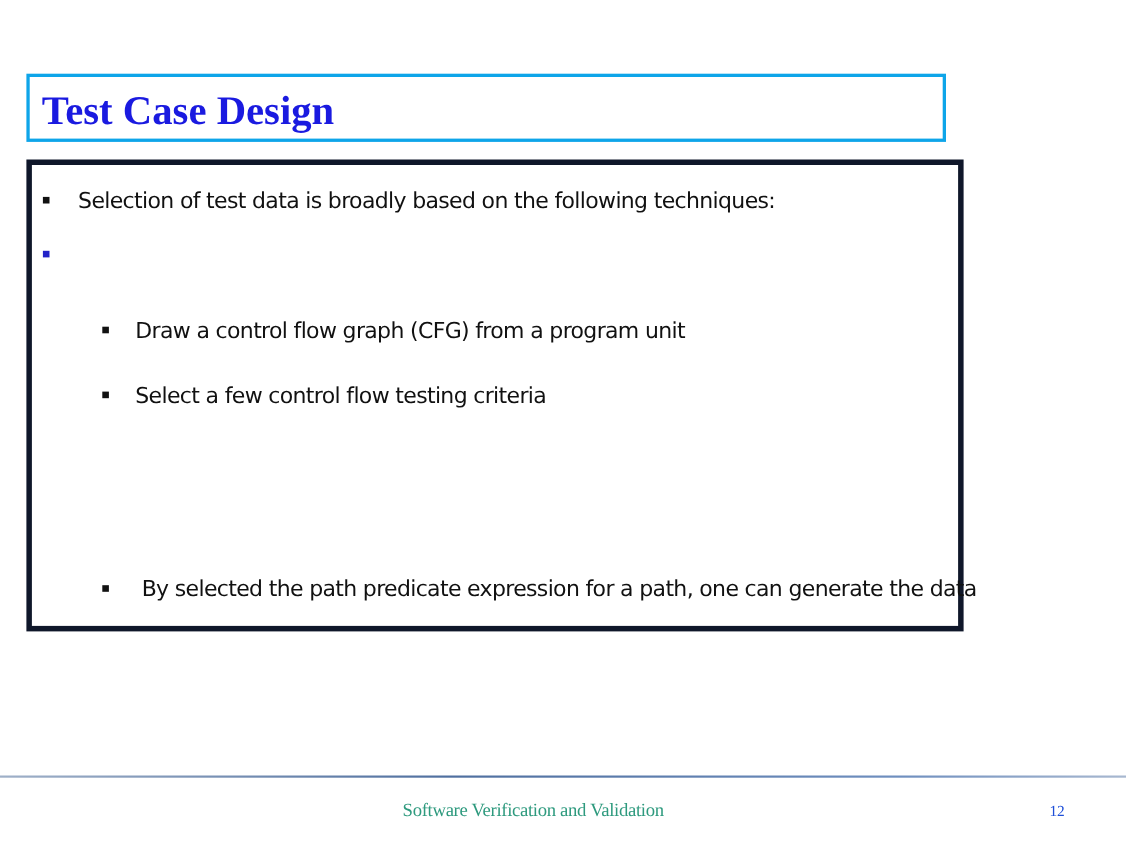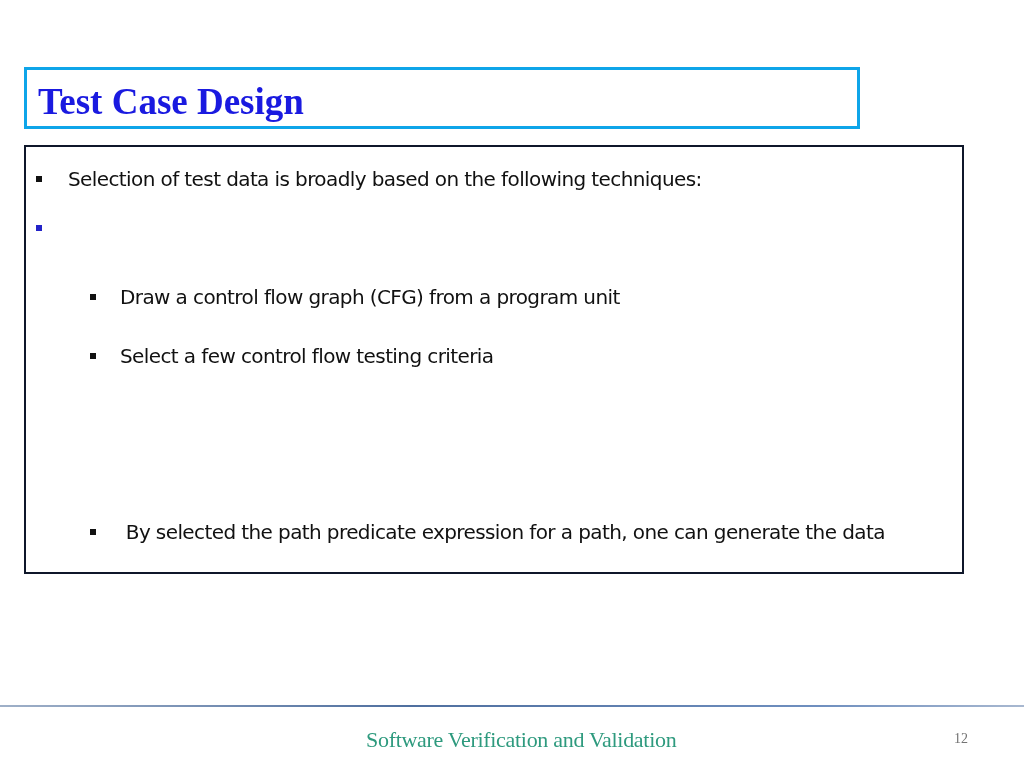--- a/index.html
+++ b/index.html
@@ -11,22 +11,22 @@
     .title-box {
       position: absolute; left: 24px; top: 67px; width: 836px; height: 62px;
       border: 3px solid #0ea5e9; box-sizing: border-box; background: #fff;
     }
     .title {
       position: absolute; left: 11px; top: 10px;
       font-family: "Liberation Serif", serif; font-weight: bold;
       font-size: 37px; color: #1a1ae0; margin: 0; line-height: 44px;
     }
     .content-box {
-      position: absolute; left: 24px; top: 145px; width: 940px; height: 429px;
-      border: 2px solid #0f172a; box-sizing: border-box; background: #fff;
+      position: absolute; left: 24px; top: 145px; width: 852px; height: 429px;
+      border: 5px solid #0f172a; box-sizing: border-box; background: #fff;
     }
     .bullet-row {
       position: absolute; display: flex; align-items: center;
       font-family: "DejaVu Sans", sans-serif; font-size: 20px; color: #111;
       line-height: 26px; white-space: nowrap; letter-spacing: -0.6px;
     }
     .bullet {
       width: 6px; height: 6px; background: #111; display: inline-block;
       margin-right: 24px;
     }
@@ -35,26 +35,26 @@
     .lvl2 { left: 64px; }
     .lvl2 .bullet { margin-right: 24px; }
     .blue { color: #2323c8; }
     .blue .bullet { background: #2323c8; }
     .footer-line {
       position: absolute; left: 0; top: 705px; width: 1024px; height: 2px;
       background: linear-gradient(to right, #9fb0c8, #4f6f9f 40%, #6f8fbf 80%, #a8b8d0);
     }
     .footer-text {
       position: absolute; left: 366px; top: 727px;
-      font-family: "Liberation Serif", serif; font-size: 22px; color: #2e9a7e;
+      font-family: "Liberation Serif", serif; font-size: 17px; color: #2e9a7e;
       letter-spacing: -0.3px;
     }
     .page-num {
       position: absolute; left: 954px; top: 731px;
-      font-family: "Liberation Serif", serif; font-size: 14px; color: #737373;
+      font-family: "Liberation Serif", serif; font-size: 14px; color: #1d4ed8;
     }
   </style>
 </head>
 <body>
 
 <div class="title-box">
   <h1 class="title">Test Case Design</h1>
 </div>
 
 <div class="content-box">

